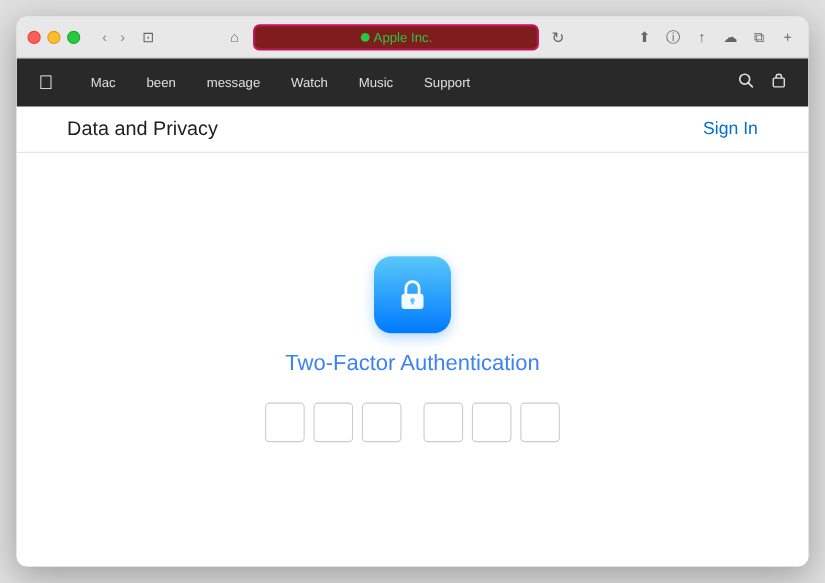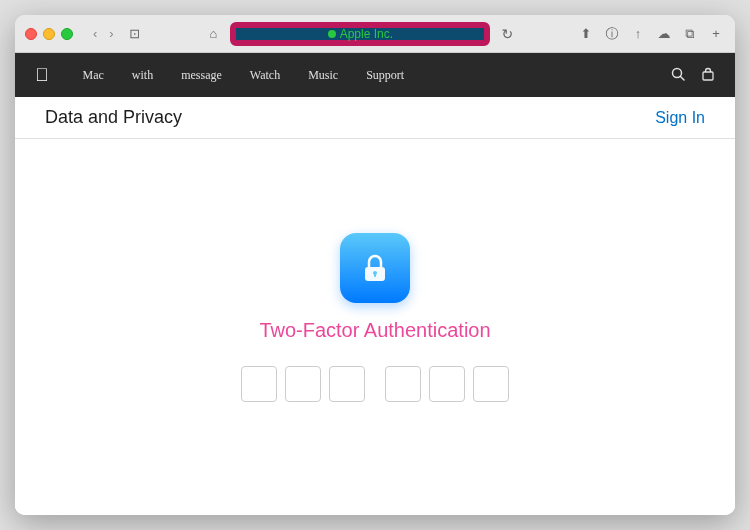--- a/index.html
+++ b/index.html
@@ -67,22 +67,22 @@
     .nav-btn:disabled { color: #ccc; }
 
     .address-bar-container {
       flex: 1;
       display: flex;
       align-items: center;
       justify-content: center;
       position: relative;
     }
     .address-bar {
-      background: #0c4a6e;
-      border: 6px solid #be185d;
+      background: #7f1d1d;
+      border: 2px solid #be185d;
       border-radius: 6px;
       height: 24px;
       width: 260px;
       display: flex;
       align-items: center;
       justify-content: center;
       font-size: 12px;
       color: #333;
       gap: 4px;
     }
@@ -129,21 +129,20 @@
     .apple-nav-logo {
       color: white;
       font-size: 18px;
       margin-right: 20px;
       cursor: pointer;
     }
     .apple-nav-items {
       display: flex;
       gap: 0px;
       flex: 1;
-      font-family: Liberation Serif, serif;
     }
     .apple-nav-item {
       color: rgba(255,255,255,0.85);
       font-size: 12px;
       padding: 0 14px;
       cursor: pointer;
       height: 44px;
       display: flex;
       align-items: center;
     }
@@ -155,21 +154,21 @@
     .apple-nav-icon {
       color: rgba(255,255,255,0.85);
       font-size: 15px;
       cursor: pointer;
     }
 
     
     .sub-header {
       background: white;
       border-bottom: 1px solid #e0e0e0;
-      padding: 10px 30px;
+      padding: 10px 46px;
       display: flex;
       align-items: center;
       justify-content: space-between;
       flex-shrink: 0;
     }
     .sub-header-title {
       font-size: 18px;
       font-weight: 400;
       color: #1d1d1f;
     }
@@ -204,21 +203,21 @@
       box-shadow: 0 4px 12px rgba(0,122,255,0.3);
     }
     .lock-svg {
       width: 38px;
       height: 38px;
     }
 
     .two-factor-title {
       font-size: 20px;
       font-weight: 400;
-      color: #ec4899;
+      color: #3b82f6;
       margin-bottom: 24px;
       text-align: center;
     }
 
     
     .code-inputs {
       display: flex;
       gap: 8px;
       margin-bottom: 20px;
     }
@@ -289,21 +288,21 @@
       <div class="toolbar-icon">+</div>
     </div>
   </div>
 
   <div class="page-content">
 
     <nav class="apple-nav">
       <div class="apple-nav-logo"></div>
       <div class="apple-nav-items">
         <div class="apple-nav-item">Mac</div>
-        <div class="apple-nav-item">with</div>
+        <div class="apple-nav-item">been</div>
         <div class="apple-nav-item">message</div>
         <div class="apple-nav-item">Watch</div>
         <div class="apple-nav-item">Music</div>
         <div class="apple-nav-item">Support</div>
       </div>
       <div class="apple-nav-right">
         <div class="apple-nav-icon">
           <svg width="14" height="14" viewBox="0 0 14 14" fill="none">
             <circle cx="6" cy="6" r="4.5" stroke="rgba(255,255,255,0.85)" stroke-width="1.5"></circle>
             <line x1="9.5" y1="9.5" x2="13" y2="13" stroke="rgba(255,255,255,0.85)" stroke-width="1.5" stroke-linecap="round"></line>

